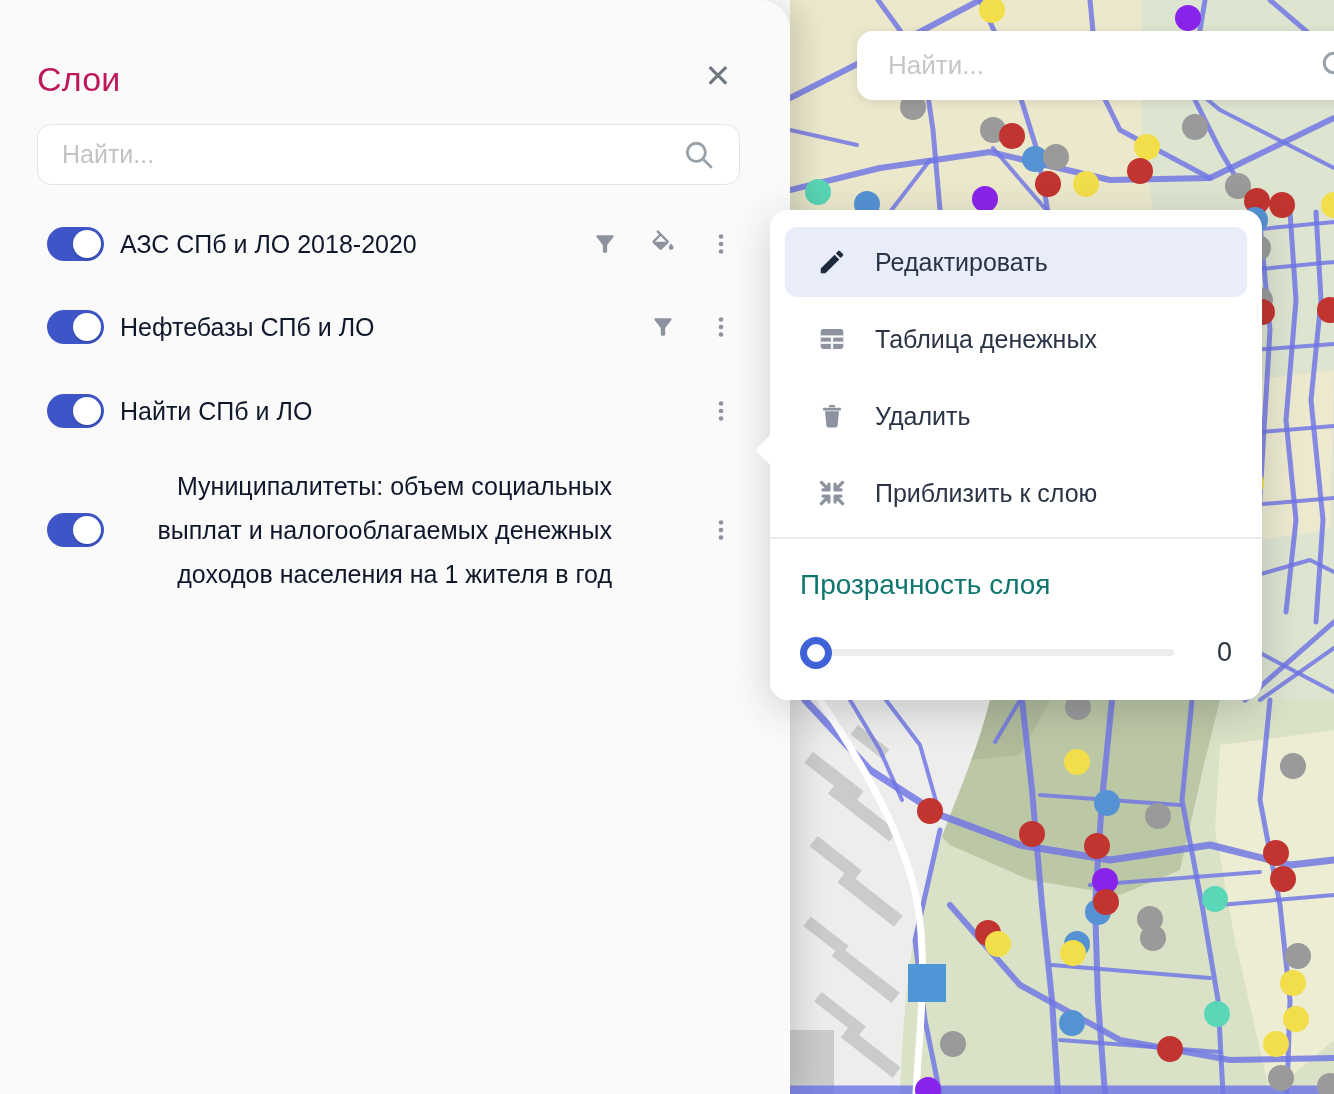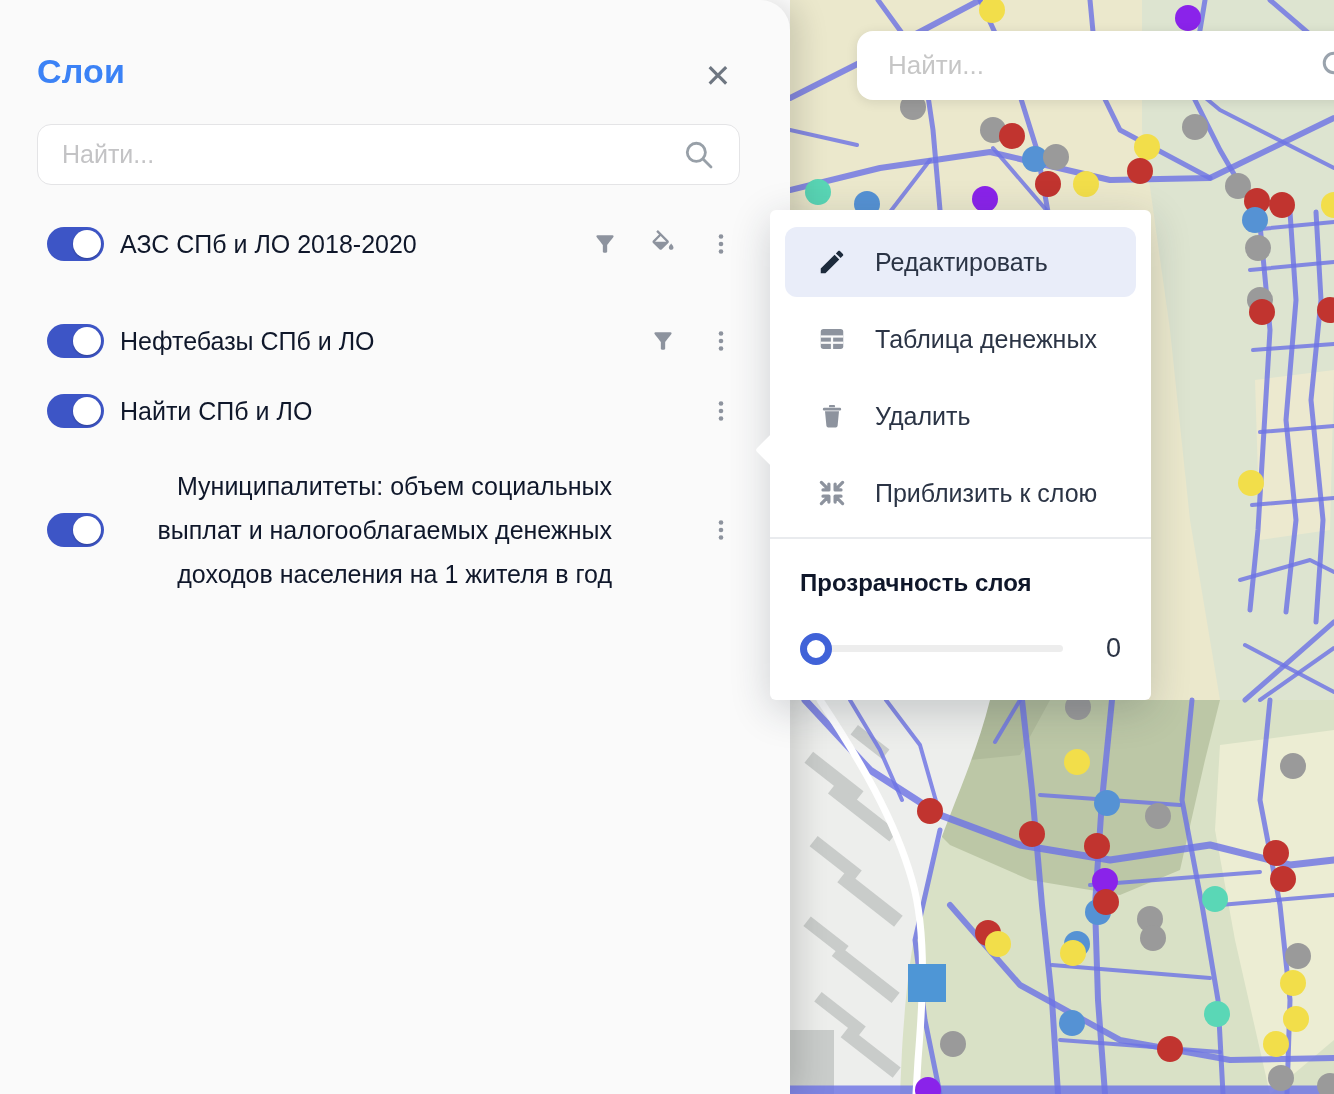--- a/index.html
+++ b/index.html
@@ -30,22 +30,22 @@
   .map-search input::placeholder{color:#c6c6c6;}
   .map-search .mag{position:absolute;left:462px;top:17px;width:36px;height:36px;}
   
   #panel{
     position:absolute;left:0;top:0;width:790px;height:1094px;
     background:#fafafa;border-top-right-radius:30px;
     box-shadow:10px 0 30px rgba(0,0,0,.14);
     z-index:10;
   }
   .panel-title{
-    position:absolute;left:37px;top:52px;
-    font-size:34px;font-weight:700;color:#3b82f6;letter-spacing:.2px;
+    position:absolute;left:37px;top:60px;
+    font-size:34px;font-weight:400;color:#be185d;letter-spacing:.2px;
   }
   .panel-close{
     position:absolute;left:698px;top:56px;width:40px;height:40px;
     font-size:32px;color:#6e7681;display:flex;align-items:center;justify-content:center;
     cursor:pointer;user-select:none;
   }
   .panel-search{
     position:absolute;left:37px;top:124px;width:703px;height:61px;
     background:#ffffff;border:1.5px solid #e4e4e6;border-radius:14px;
     box-sizing:border-box;
@@ -72,41 +72,41 @@
     position:absolute;left:120px;width:470px;top:50%;transform:translateY(-50%);
     font-size:25px;color:#0f172a;line-height:44px;
   }
   .row-icons{
     position:absolute;right:55px;top:50%;transform:translateY(-50%);
     display:flex;align-items:center;gap:30px;
   }
   .icon-btn{width:28px;height:28px;display:flex;align-items:center;justify-content:center;cursor:pointer;}
   
   #popup{
-    position:absolute;left:770px;top:210px;width:381px;height:490px;
-    background:#fff;border-radius:6px;
+    position:absolute;left:770px;top:210px;width:492px;height:490px;
+    background:#fff;border-radius:18px;
     box-shadow:0 10px 40px rgba(31,41,55,.20);
     z-index:20;box-sizing:border-box;
   }
   #popup .notch{
     position:absolute;left:-10px;top:240px;width:24px;height:24px;background:#fff;
     transform:translateY(-50%) rotate(45deg);border-radius:3px;
   }
   .menu-items{padding-top:17px;}
   .menu-item{
     height:70px;margin:0 15px 7px 15px;border-radius:12px;
     display:flex;align-items:center;gap:26px;padding-left:30px;cursor:pointer;
     box-sizing:border-box;
   }
   .menu-item.active{background:#e9edf9;}
   .menu-item .mi-icon{width:34px;height:34px;display:flex;align-items:center;justify-content:center;}
   .menu-item .mi-label{font-size:25px;color:#2b3445;}
   .menu-divider{height:2px;background:#e9ebee;margin-top:9px;}
   .opacity-block{padding:30px 30px 0 30px;}
-  .opacity-label{font-size:24px;color:#0f172a;font-weight:bold;}
+  .opacity-label{font-size:28px;color:#0f766e;}
   .slider-row{display:flex;align-items:center;margin-top:36px;gap:0;}
   .slider-track{position:relative;flex:1;height:7px;background:#ededed;border-radius:4px;margin-left:12px;}
   .slider-handle{
     position:absolute;left:-12px;top:50%;transform:translateY(-50%);
     width:18px;height:18px;border:7px solid #4062d8;border-radius:50%;background:#fff;cursor:pointer;
   }
   .slider-value{width:58px;text-align:right;font-size:27px;color:#2b3445;}
   svg{overflow:visible}
 </style>
 </head>
@@ -284,21 +284,21 @@
             <g fill="#8d939e">
               <circle cx="12" cy="4.5" r="2.3"></circle>
               <circle cx="12" cy="12" r="2.3"></circle>
               <circle cx="12" cy="19.5" r="2.3"></circle>
             </g>
           </svg>
       </div>
     </div>
   </div>
 
-  <div class="layer-row" style="top:308px;height:66px;padding-left:24px;">
+  <div class="layer-row" style="top:294px;height:66px;padding-left:24px;">
     <div class="toggle on">
         <div class="knob"></div>
       </div>
     <div class="layer-label" style="white-space:nowrap;">Нефтебазы СПб и ЛО</div>
     <div class="row-icons">
       <div class="icon-btn">
         <svg viewBox="0 0 24 24" width="26" height="26">
             <path fill="#8d939e" d="M4.25 5.61C6.27 8.2 10 13 10 13v6c0 .55.45 1 1 1h2c.55 0 1-.45 1-1v-6s3.72-4.8 5.74-7.39C20.25 4.95 19.78 4 18.95 4H5.04c-.83 0-1.3.95-.79 1.61z"></path>
           </svg>
       </div>

